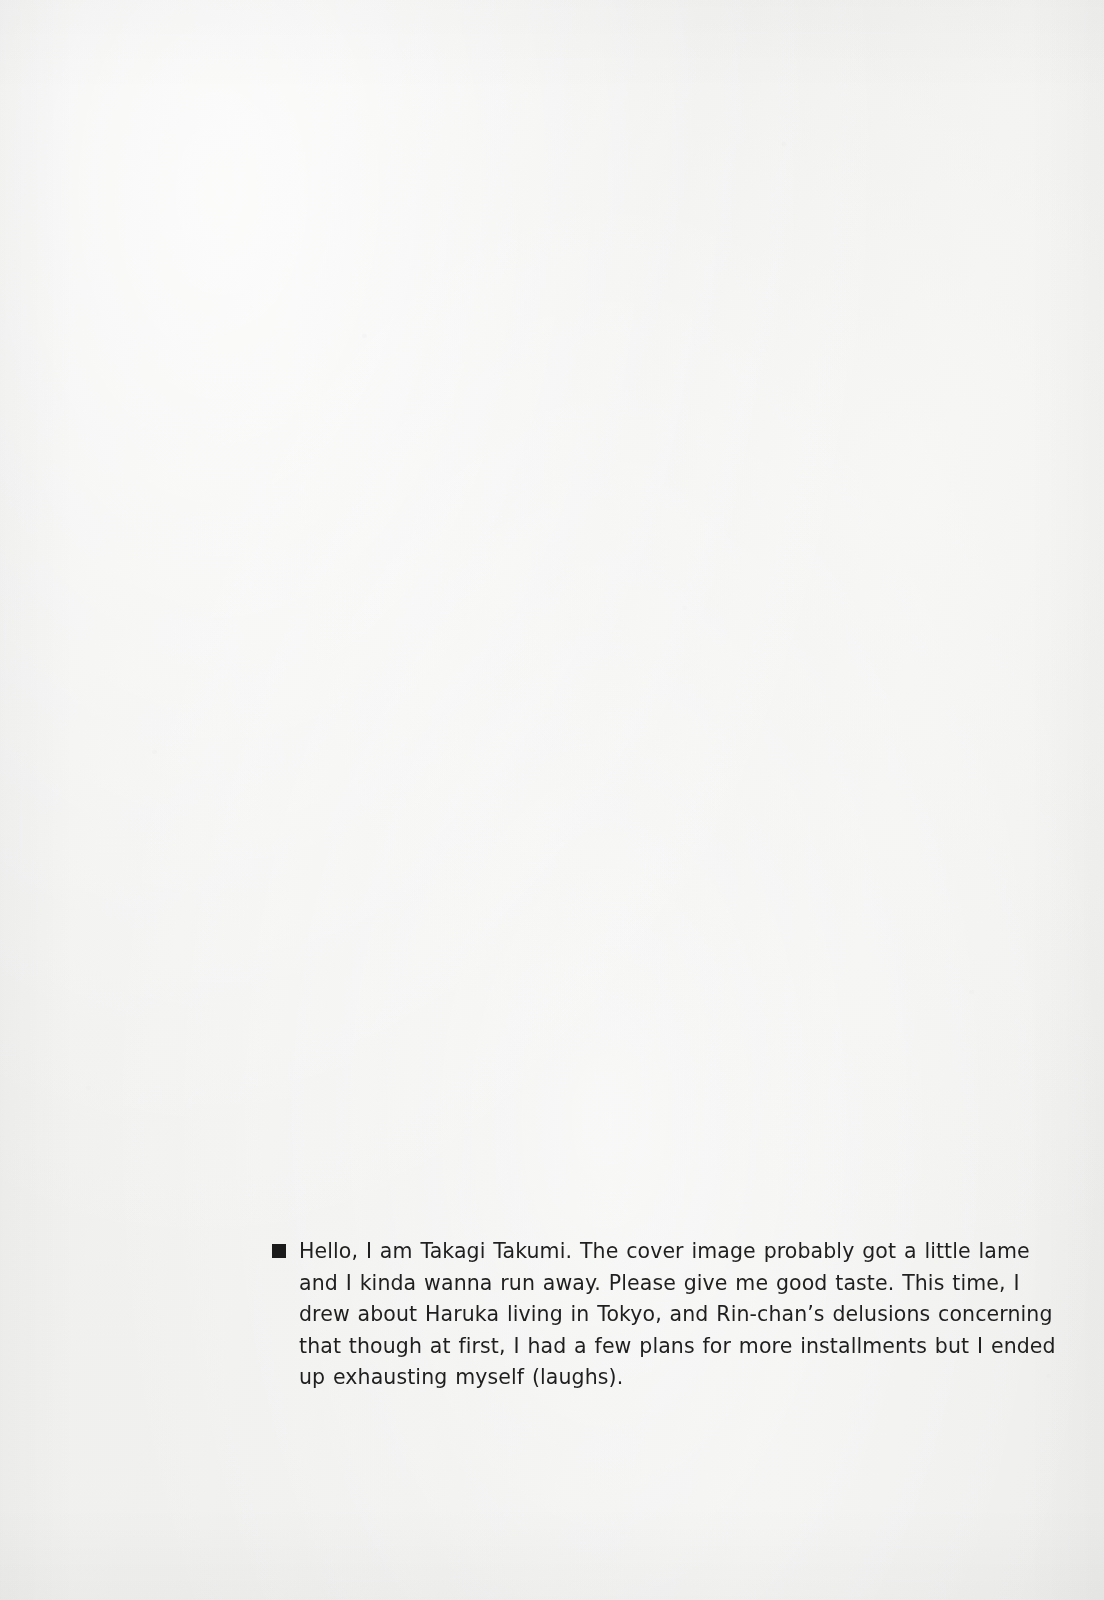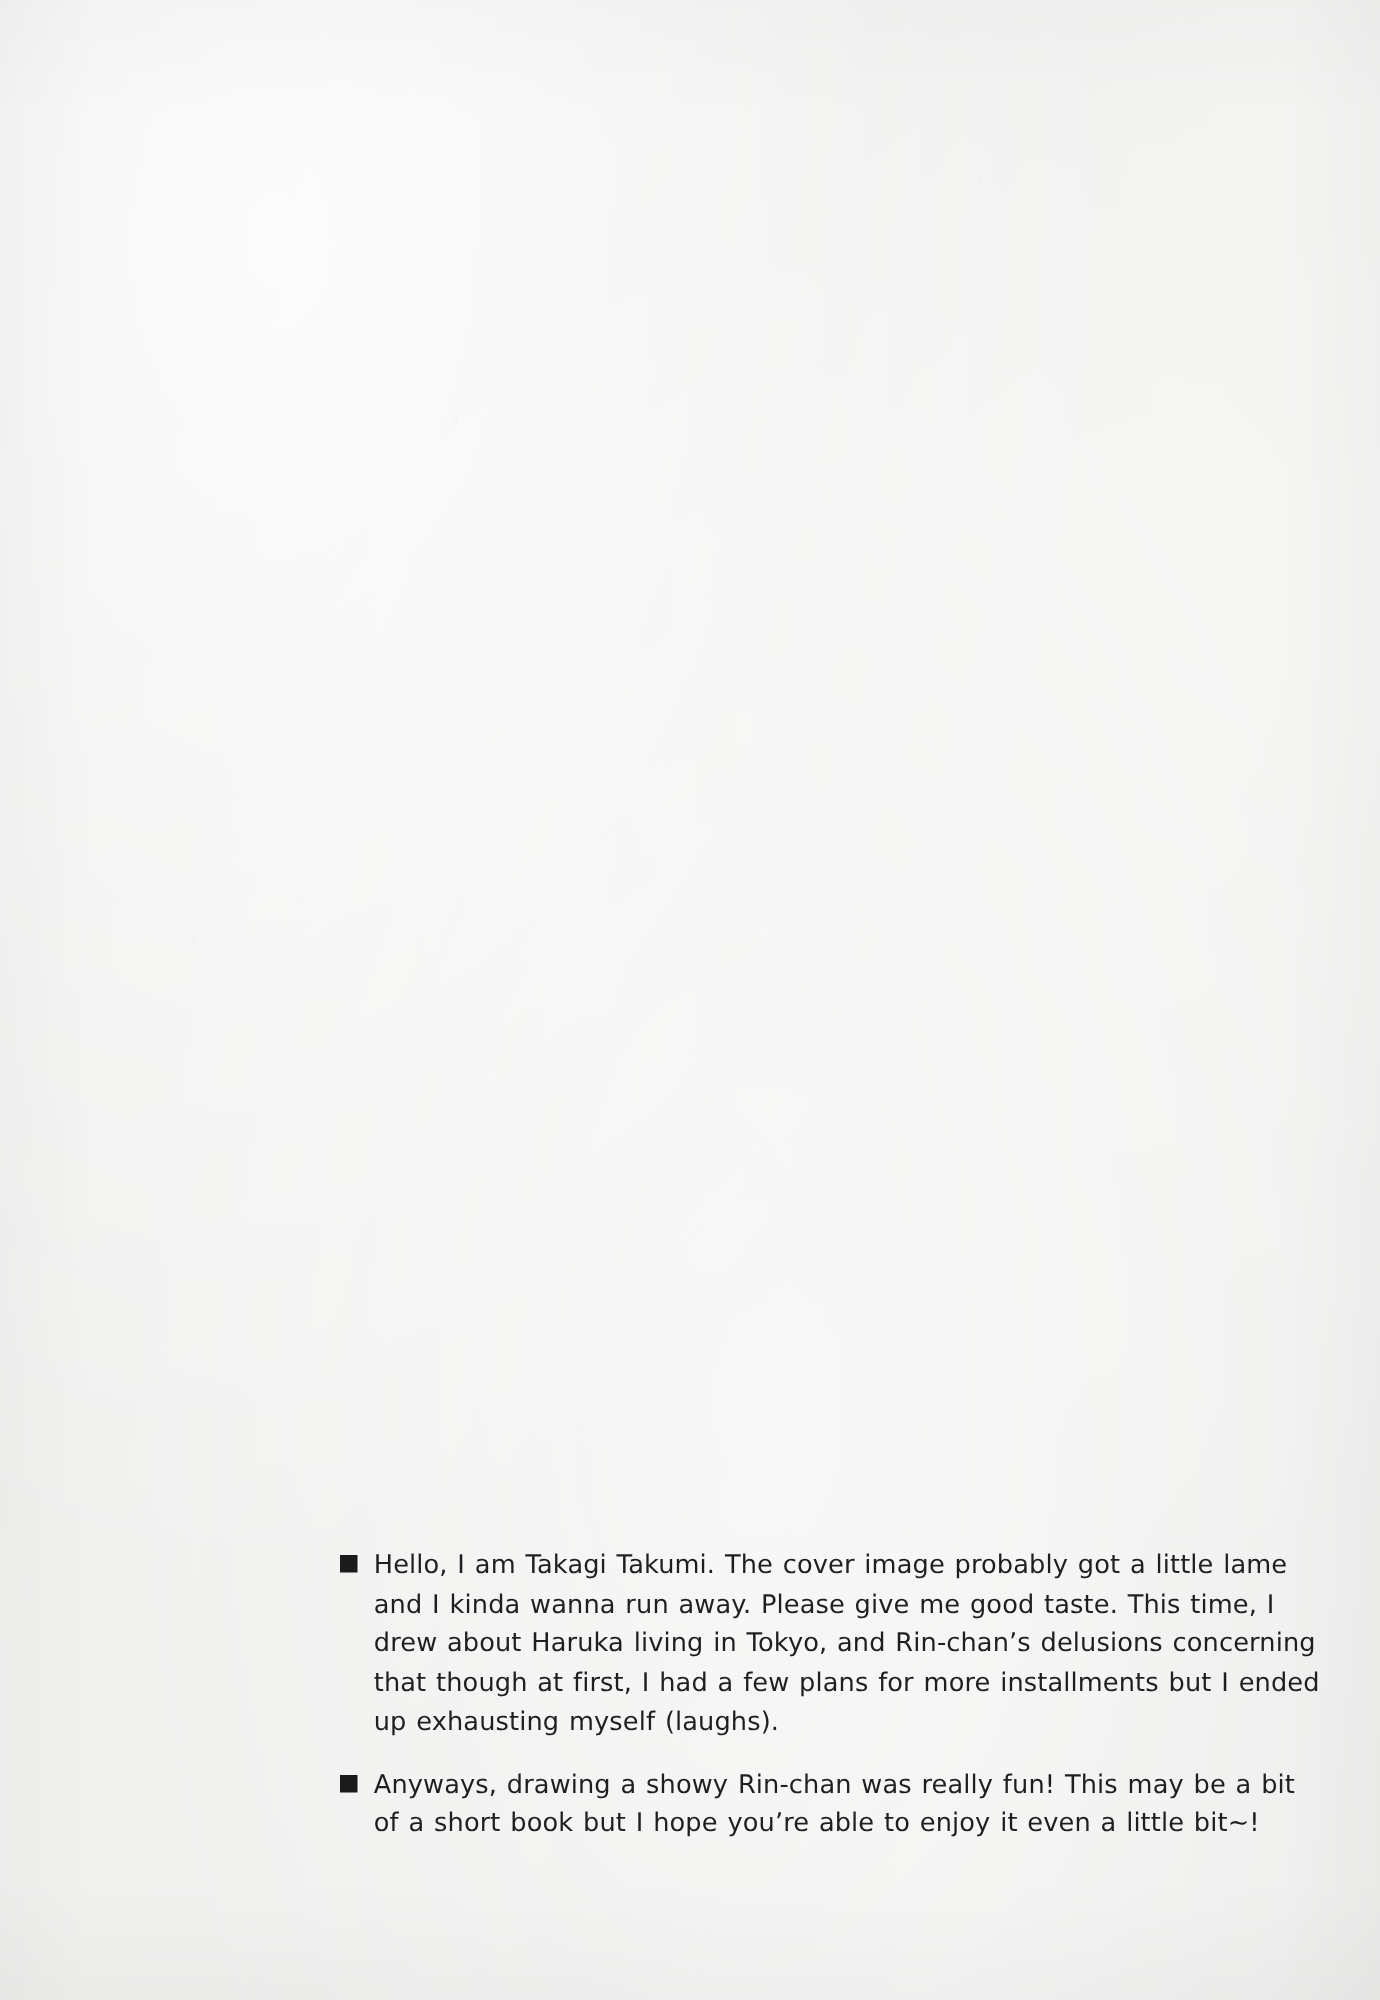--- a/index.html
+++ b/index.html
@@ -100,20 +100,16 @@
 
 <div id="page">
 
   <div id="afterword">
 
     <div class="note-item">
       <span class="bullet"></span>
       <span class="note-text">Hello, I am Takagi Takumi. The cover image probably got a little lame and I kinda wanna run away. Please give me good taste. This time, I drew about Haruka living in Tokyo, and Rin-chan’s delusions concerning that though at first, I had a few plans for more installments but I ended up exhausting myself (laughs).</span>
     </div>
 
-    <div class="note-item">
-      <span class="bullet"></span>
-      <span class="note-text">Anyways, drawing a showy Rin-chan was really fun! This may be a bit of a short book but I hope you’re able to enjoy it even a little bit~!</span>
-    </div>
 
   </div>
 
 </div>
 
 </body></html>

